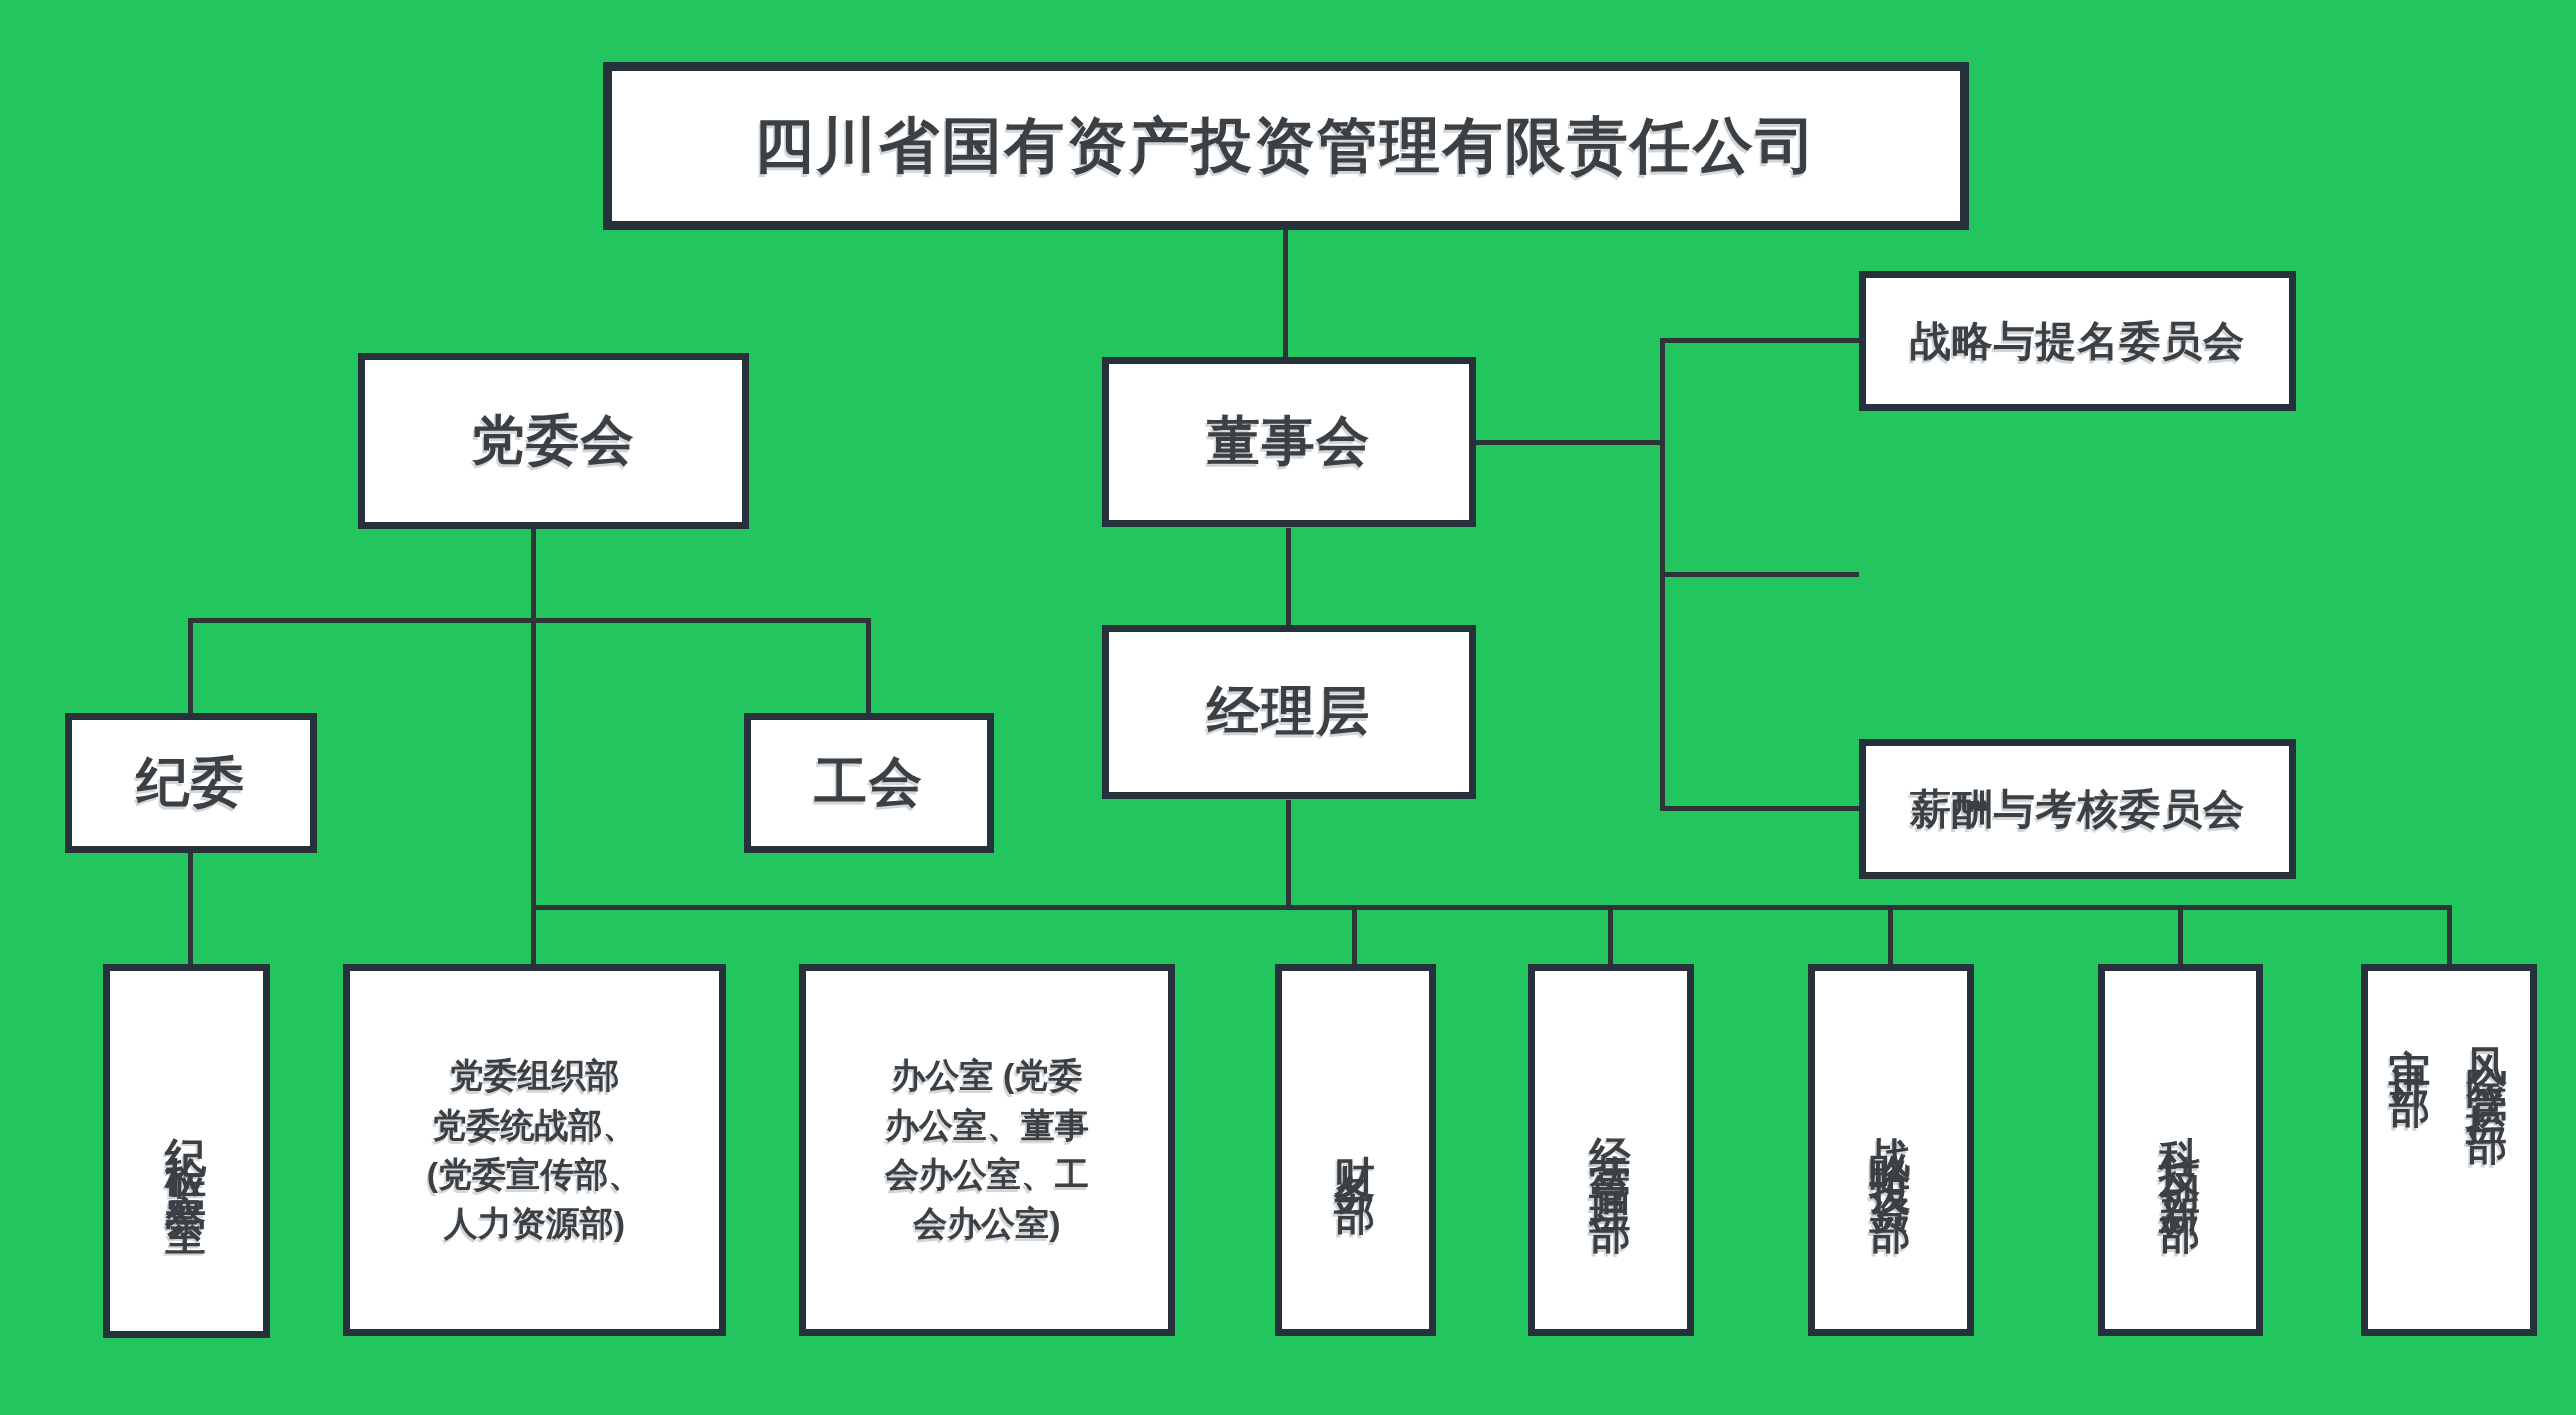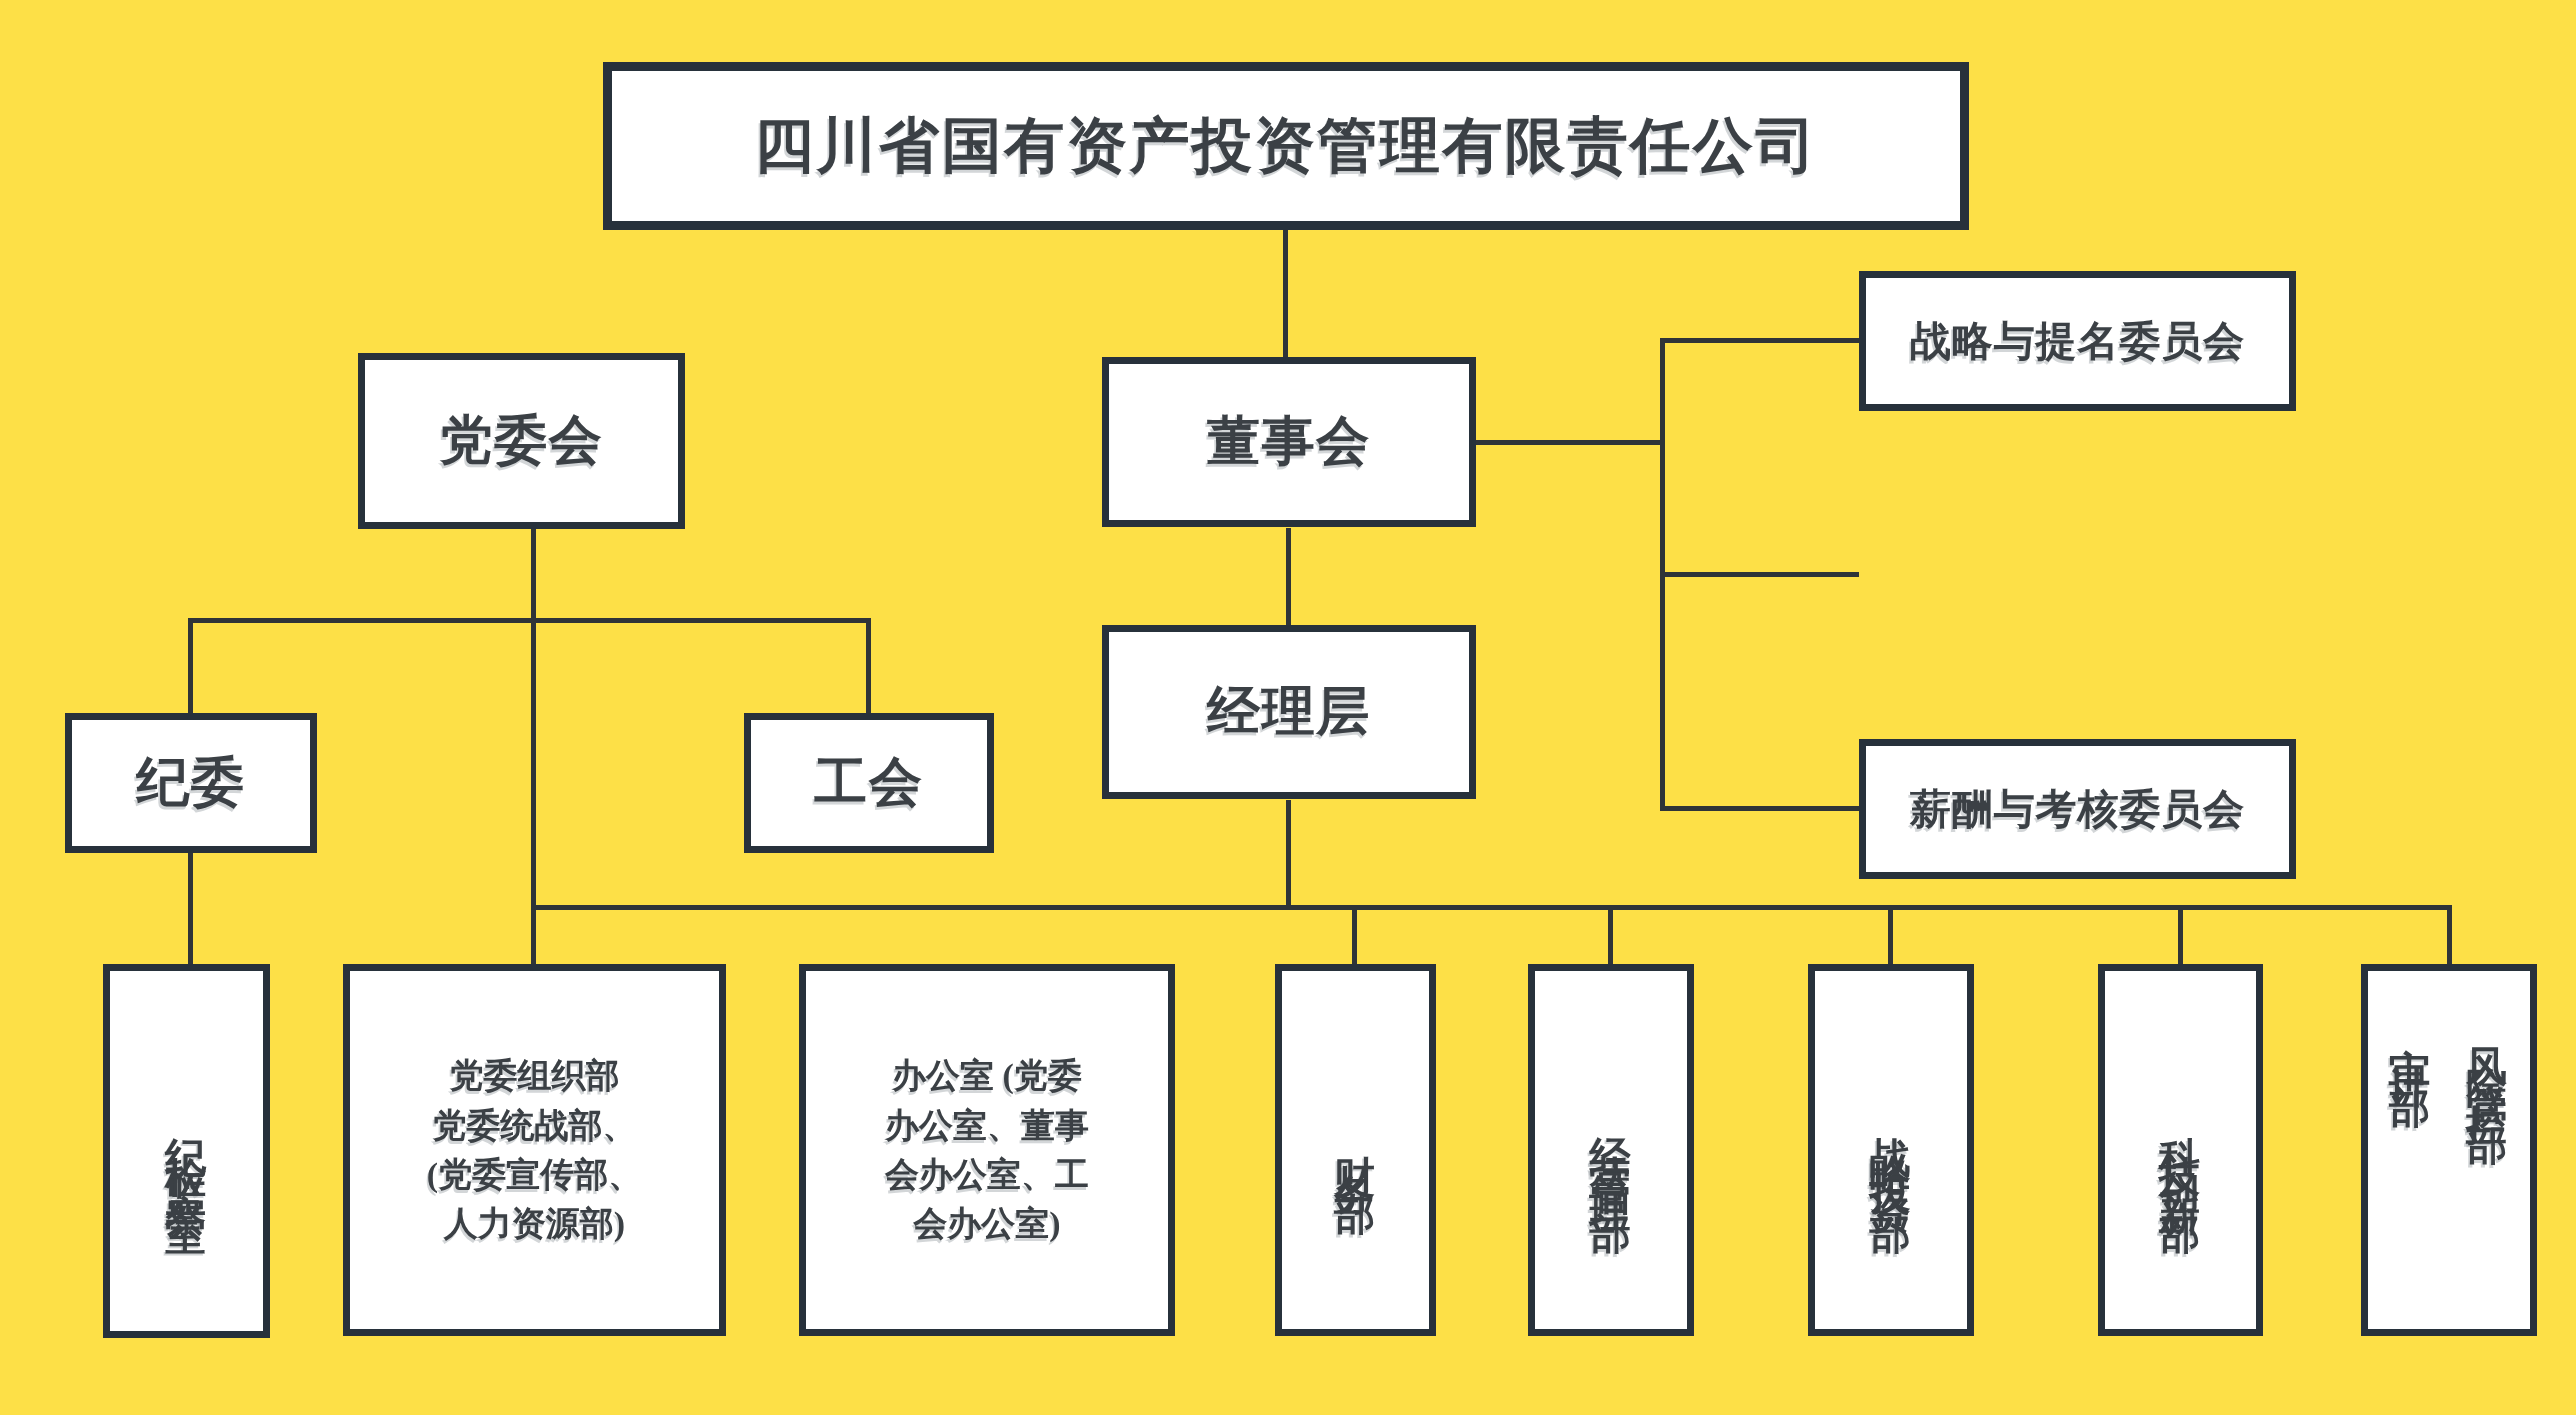--- a/index.html
+++ b/index.html
@@ -4,22 +4,22 @@
 <style>
   :root{
     --border:#27313b;
     --line:#2f3438;
     --text:#3b4045;
   }
   html,body{margin:0;padding:0;background:#fff;}
   #stage{
     position:relative;
     width:2576px;height:1415px;
-    background:#fde047;
-    font-family:Liberation Serif, serif;
+    background:#22c55e;
+    font-family:Liberation Sans, sans-serif;
     color:var(--text);
     overflow:hidden;
   }
   .bx{
     position:absolute;
     background:#fff;
     border:7.7px solid var(--border);
     box-sizing:border-box;
     display:flex;
     align-items:center;
@@ -72,21 +72,21 @@
   <div class="ln" style="left:1352px;top:905px;width:5.1px;height:59px;"></div>
   <div class="ln" style="left:1608px;top:905px;width:5.1px;height:59px;"></div>
   <div class="ln" style="left:1888px;top:905px;width:5.1px;height:59px;"></div>
   <div class="ln" style="left:2178px;top:905px;width:5.1px;height:59px;"></div>
   <div class="ln" style="left:2447px;top:905px;width:5.1px;height:59px;"></div>
 
   <div class="bx bx-root" style="left:603px;top:62px;width:1366px;height:168px;">
     <span>四川省国有资产投资管理有限责任公司</span>
   </div>
 
-  <div class="bx bx-l2" style="left:358px;top:353px;width:327px;height:176px;">
+  <div class="bx bx-l2" style="left:358px;top:353px;width:391px;height:176px;">
     <span>党委会</span>
   </div>
 
   <div class="bx bx-l2" style="left:1102px;top:357px;width:374px;height:170px;">
     <span>董事会</span>
   </div>
 
   <div class="bx bx-comm" style="left:1859px;top:271px;width:437px;height:140px;">
     <span>战略与提名委员会</span>
   </div>

